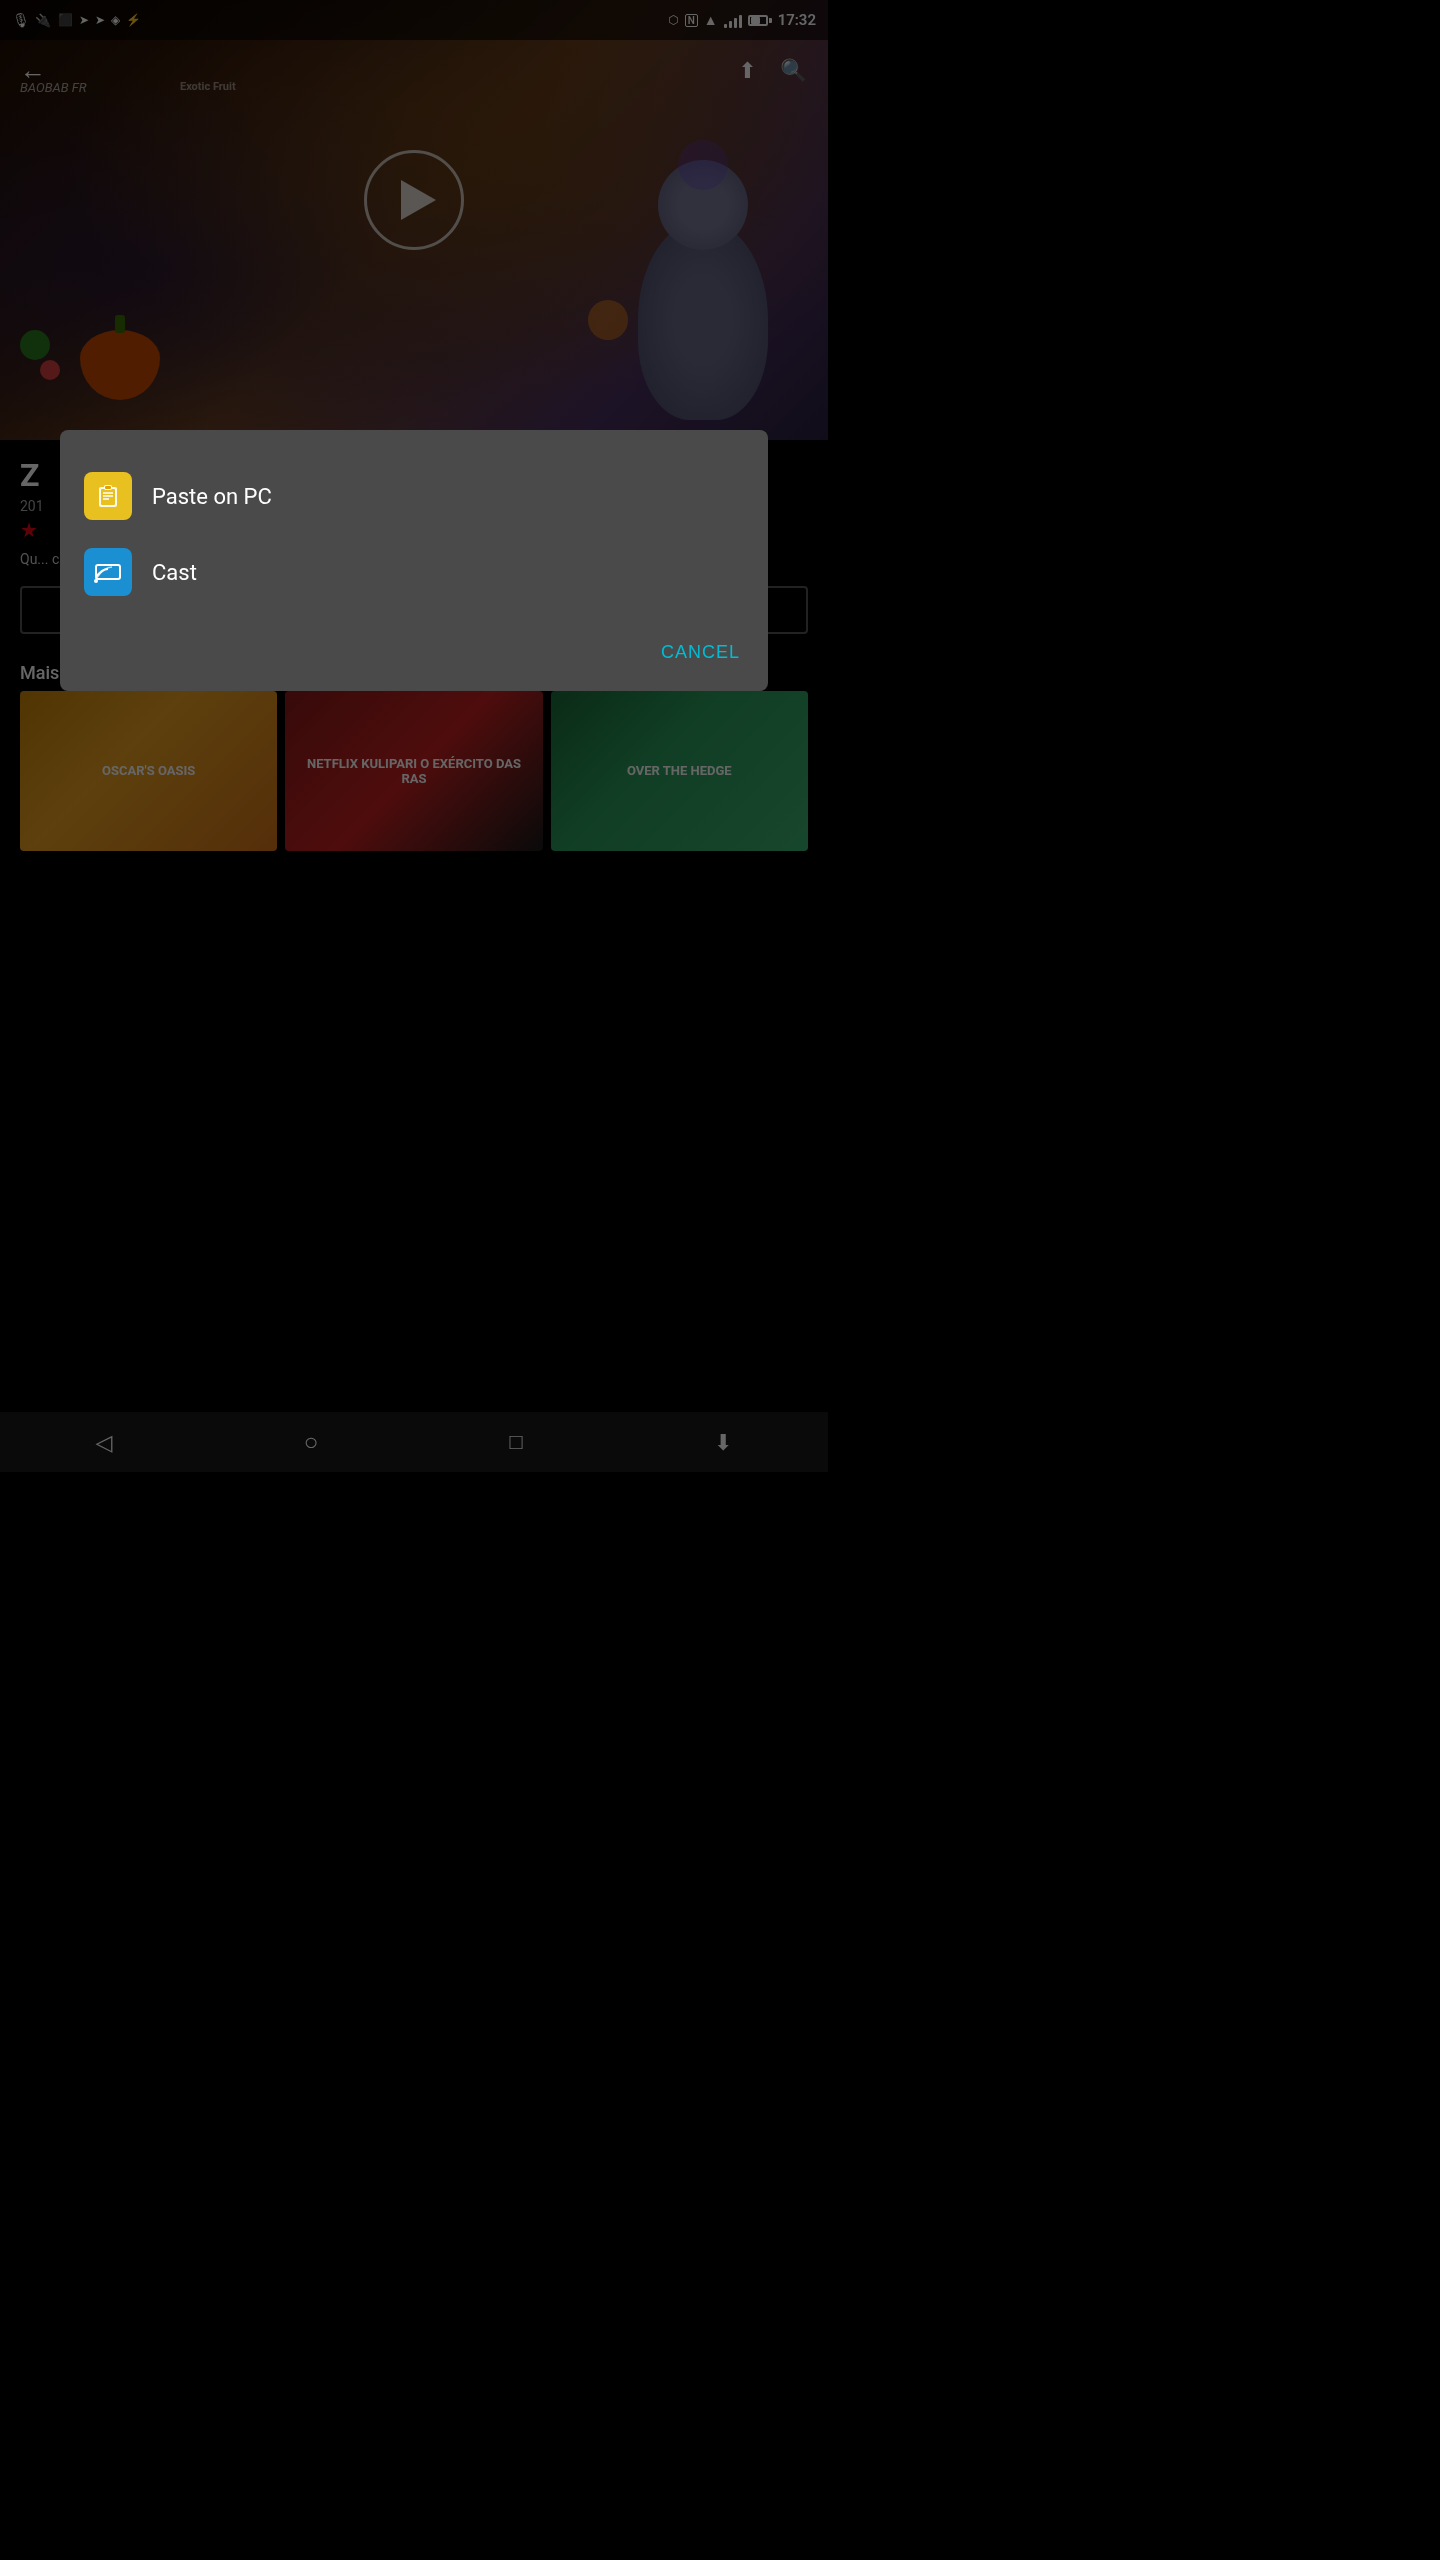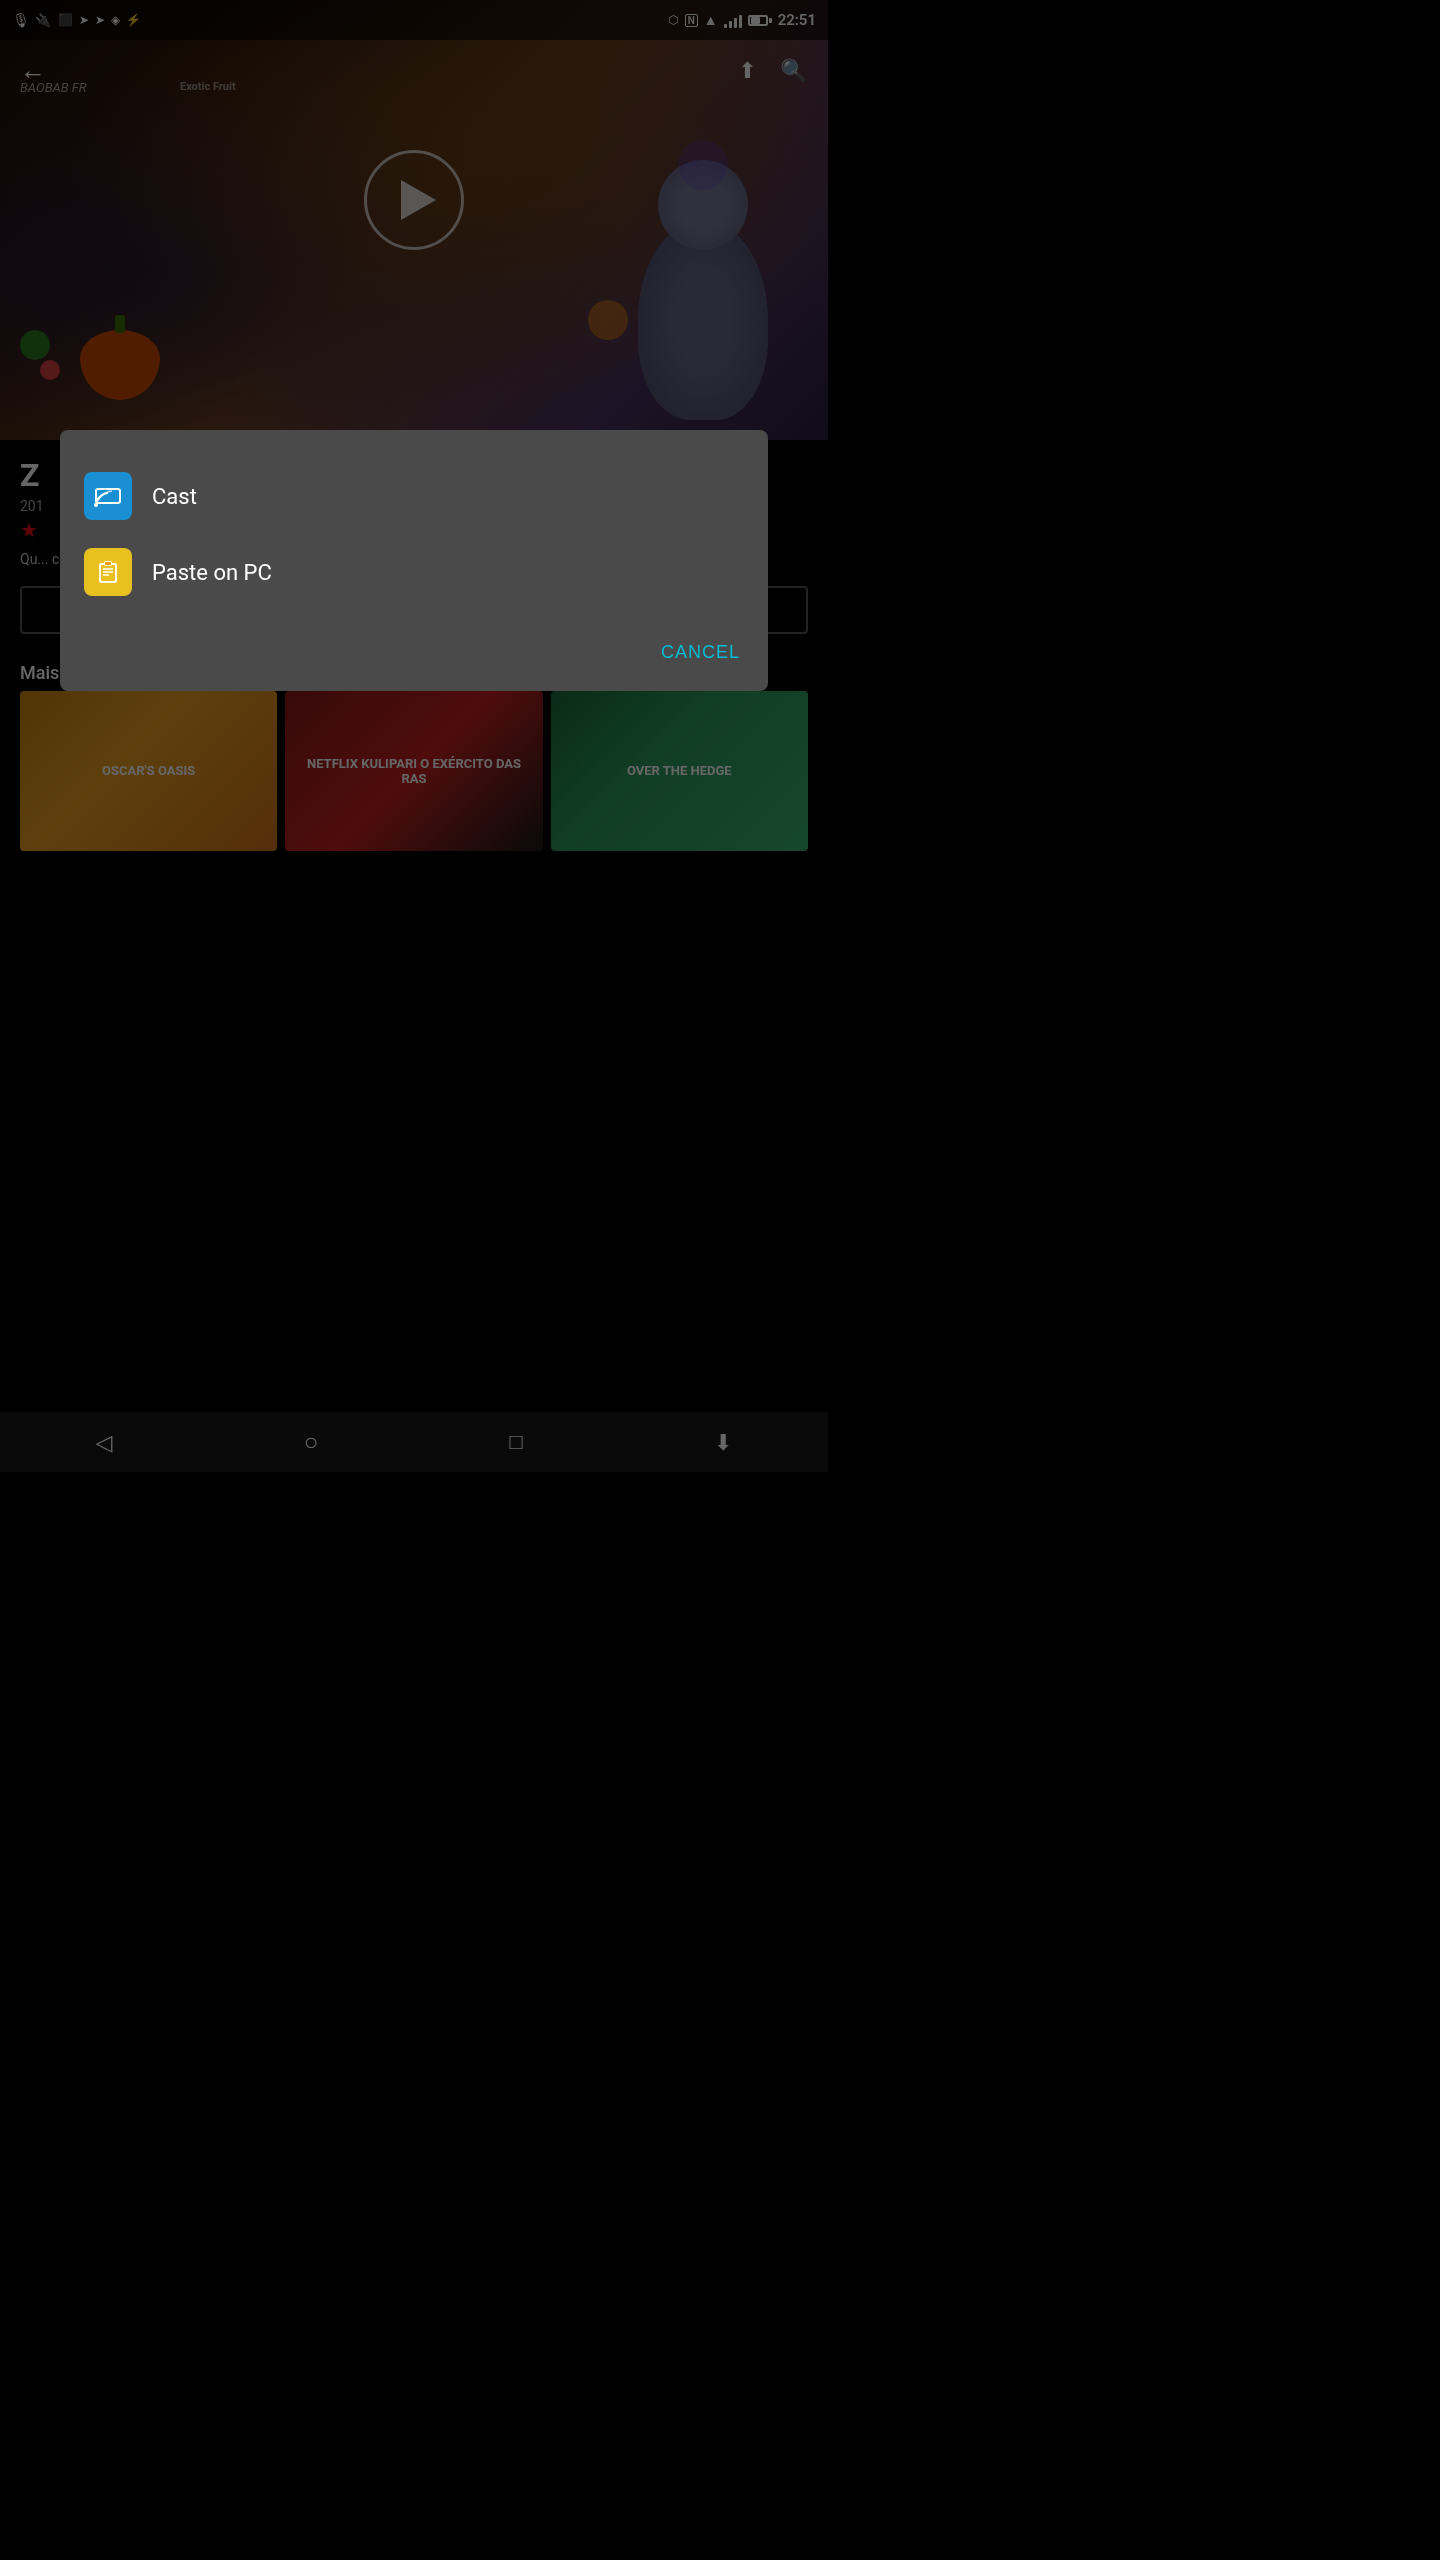--- a/index.html
+++ b/index.html
@@ -462,21 +462,21 @@
       <span style="height:7px;"></span>
       <span style="height:10px;"></span>
       <span style="height:13px;"></span>
     </div>
     <div class="battery-icon">
       <div class="battery-body">
         <div class="battery-fill"></div>
       </div>
       <div class="battery-tip"></div>
     </div>
-    <span style="font-size:15px;font-weight:600;">22:51</span>
+    <span style="font-size:15px;font-weight:600;">17:32</span>
   </div>
 </div>
 
 <div class="nav-bar">
   <span style="color:white;font-size:26px;cursor:pointer;">←</span>
   <div style="display:flex;gap:24px;align-items:center;">
     <span style="color:white;font-size:22px;cursor:pointer;">⬆</span>
     <span style="color:white;font-size:22px;cursor:pointer;">🔍</span>
   </div>
 </div>
@@ -513,49 +513,49 @@
 <div class="bottom-nav">
   <span style="color:white;font-size:22px;cursor:pointer;">◁</span>
   <span style="color:white;font-size:24px;cursor:pointer;">○</span>
   <span style="color:white;font-size:22px;cursor:pointer;">□</span>
   <span style="color:white;font-size:22px;cursor:pointer;">⬇</span>
 </div>
 
 <div class="overlay"></div>
 
 <div class="dialog">
+
+  <div class="dialog-item">
+    <div class="dialog-item-icon icon-paste">
+      <svg width="28" height="28" viewBox="0 0 28 28" fill="none">
+
+        <rect x="5" y="5" width="18" height="20" rx="2" fill="white" opacity="0.9"></rect>
+
+        <rect x="7" y="7" width="14" height="16" rx="1" fill="#e8c020"></rect>
+
+        <rect x="10" y="3" width="8" height="5" rx="2" fill="white"></rect>
+        <rect x="11" y="4" width="6" height="3" rx="1" fill="#e8a000"></rect>
+
+        <line x1="9" y1="11" x2="19" y2="11" stroke="white" stroke-width="1.5"></line>
+        <line x1="9" y1="14" x2="19" y2="14" stroke="white" stroke-width="1.5"></line>
+        <line x1="9" y1="17" x2="15" y2="17" stroke="white" stroke-width="1.5"></line>
+      </svg>
+    </div>
+    <span class="dialog-item-label">Paste on PC</span>
+  </div>
 
   <div class="dialog-item">
     <div class="dialog-item-icon icon-cast">
       <svg width="28" height="22" viewBox="0 0 28 22" fill="none">
         <rect x="2" y="4" width="24" height="14" rx="2" stroke="white" stroke-width="2" fill="none"></rect>
         <path d="M2 16 Q8 8 14 8" stroke="white" stroke-width="2" fill="none"></path>
         <path d="M2 18 Q10 6 18 6" stroke="white" stroke-width="1.5" fill="none" opacity="0.7"></path>
         <circle cx="2" cy="20" r="2" fill="white"></circle>
       </svg>
     </div>
     <span class="dialog-item-label">Cast</span>
   </div>
 
-  <div class="dialog-item">
-    <div class="dialog-item-icon icon-paste">
-      <svg width="28" height="28" viewBox="0 0 28 28" fill="none">
-
-        <rect x="5" y="5" width="18" height="20" rx="2" fill="white" opacity="0.9"></rect>
-
-        <rect x="7" y="7" width="14" height="16" rx="1" fill="#e8c020"></rect>
-
-        <rect x="10" y="3" width="8" height="5" rx="2" fill="white"></rect>
-        <rect x="11" y="4" width="6" height="3" rx="1" fill="#e8a000"></rect>
-
-        <line x1="9" y1="11" x2="19" y2="11" stroke="white" stroke-width="1.5"></line>
-        <line x1="9" y1="14" x2="19" y2="14" stroke="white" stroke-width="1.5"></line>
-        <line x1="9" y1="17" x2="15" y2="17" stroke="white" stroke-width="1.5"></line>
-      </svg>
-    </div>
-    <span class="dialog-item-label">Paste on PC</span>
-  </div>
-
 
   <div class="dialog-cancel">
     <button class="cancel-btn">CANCEL</button>
   </div>
 </div>
 
 </body></html>

